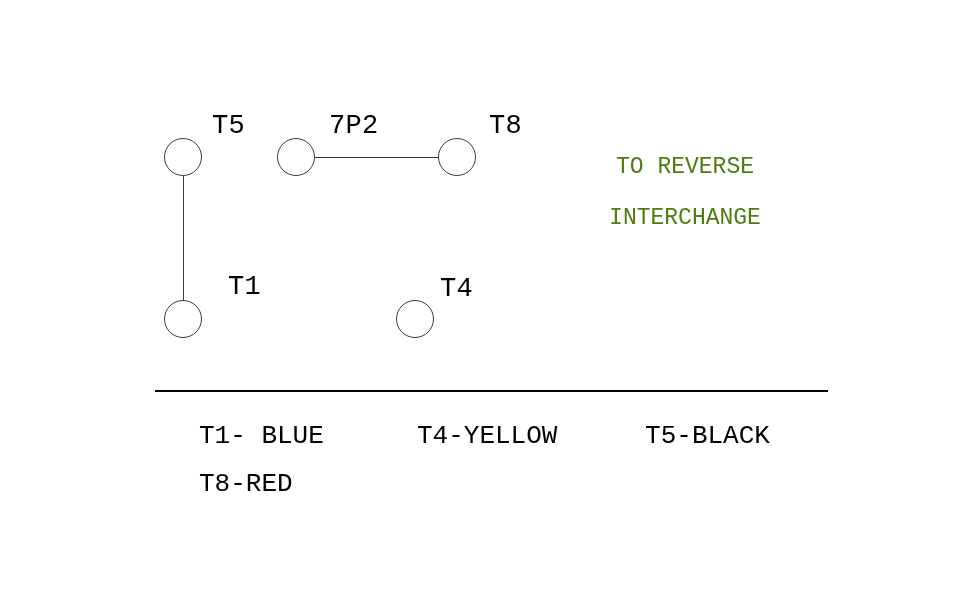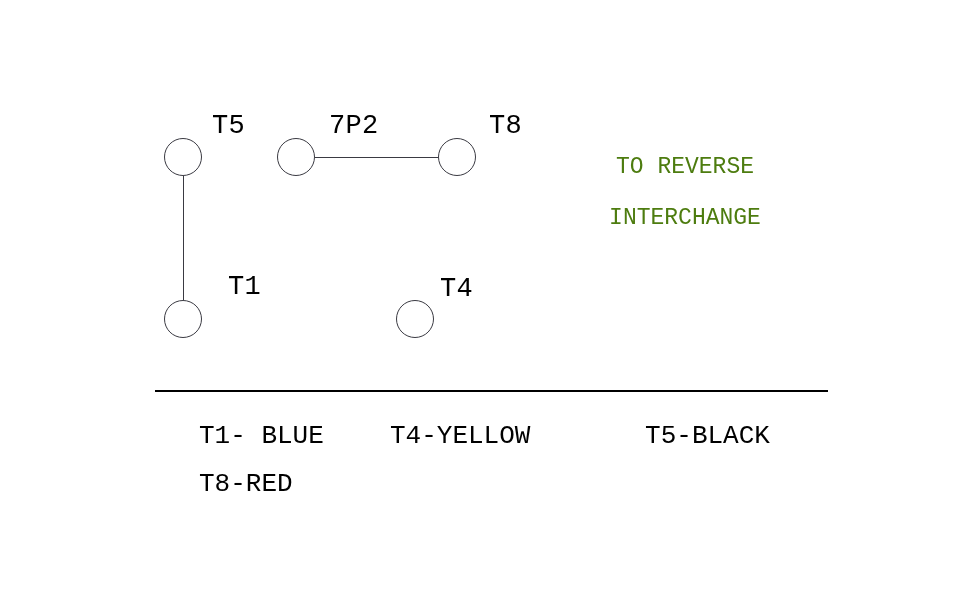--- a/index.html
+++ b/index.html
@@ -80,21 +80,21 @@
     left: 155px;
     top: 412px;
     width: 690px;
     height: 110px;
   }
   .legend-col {
     position: absolute;
     top: 0;
   }
   .legend-col.col-left   { left: 8px;  text-align: left; margin-left: 36px; }
-  .legend-col.col-mid    { left: 235px; text-align: center; }
+  .legend-col.col-mid    { left: 262px; text-align: center; }
   .legend-col.col-right  { left: 430px; width: 245px; text-align: center; }
   .legend-item {
     font-size: 26px;
     line-height: 48px;
     white-space: nowrap;
     color: #000000;
   }
   .legend-item.blank { visibility: hidden; }
 </style>
 </head>

